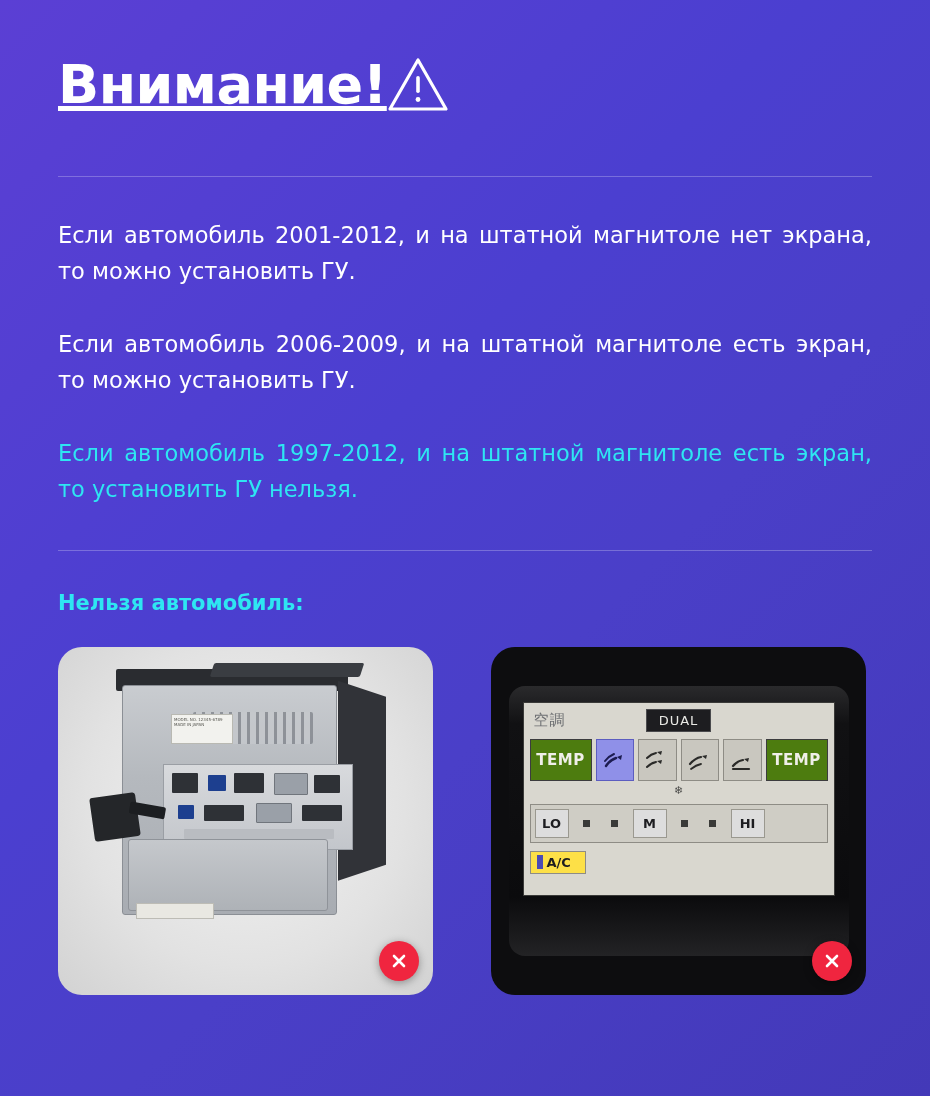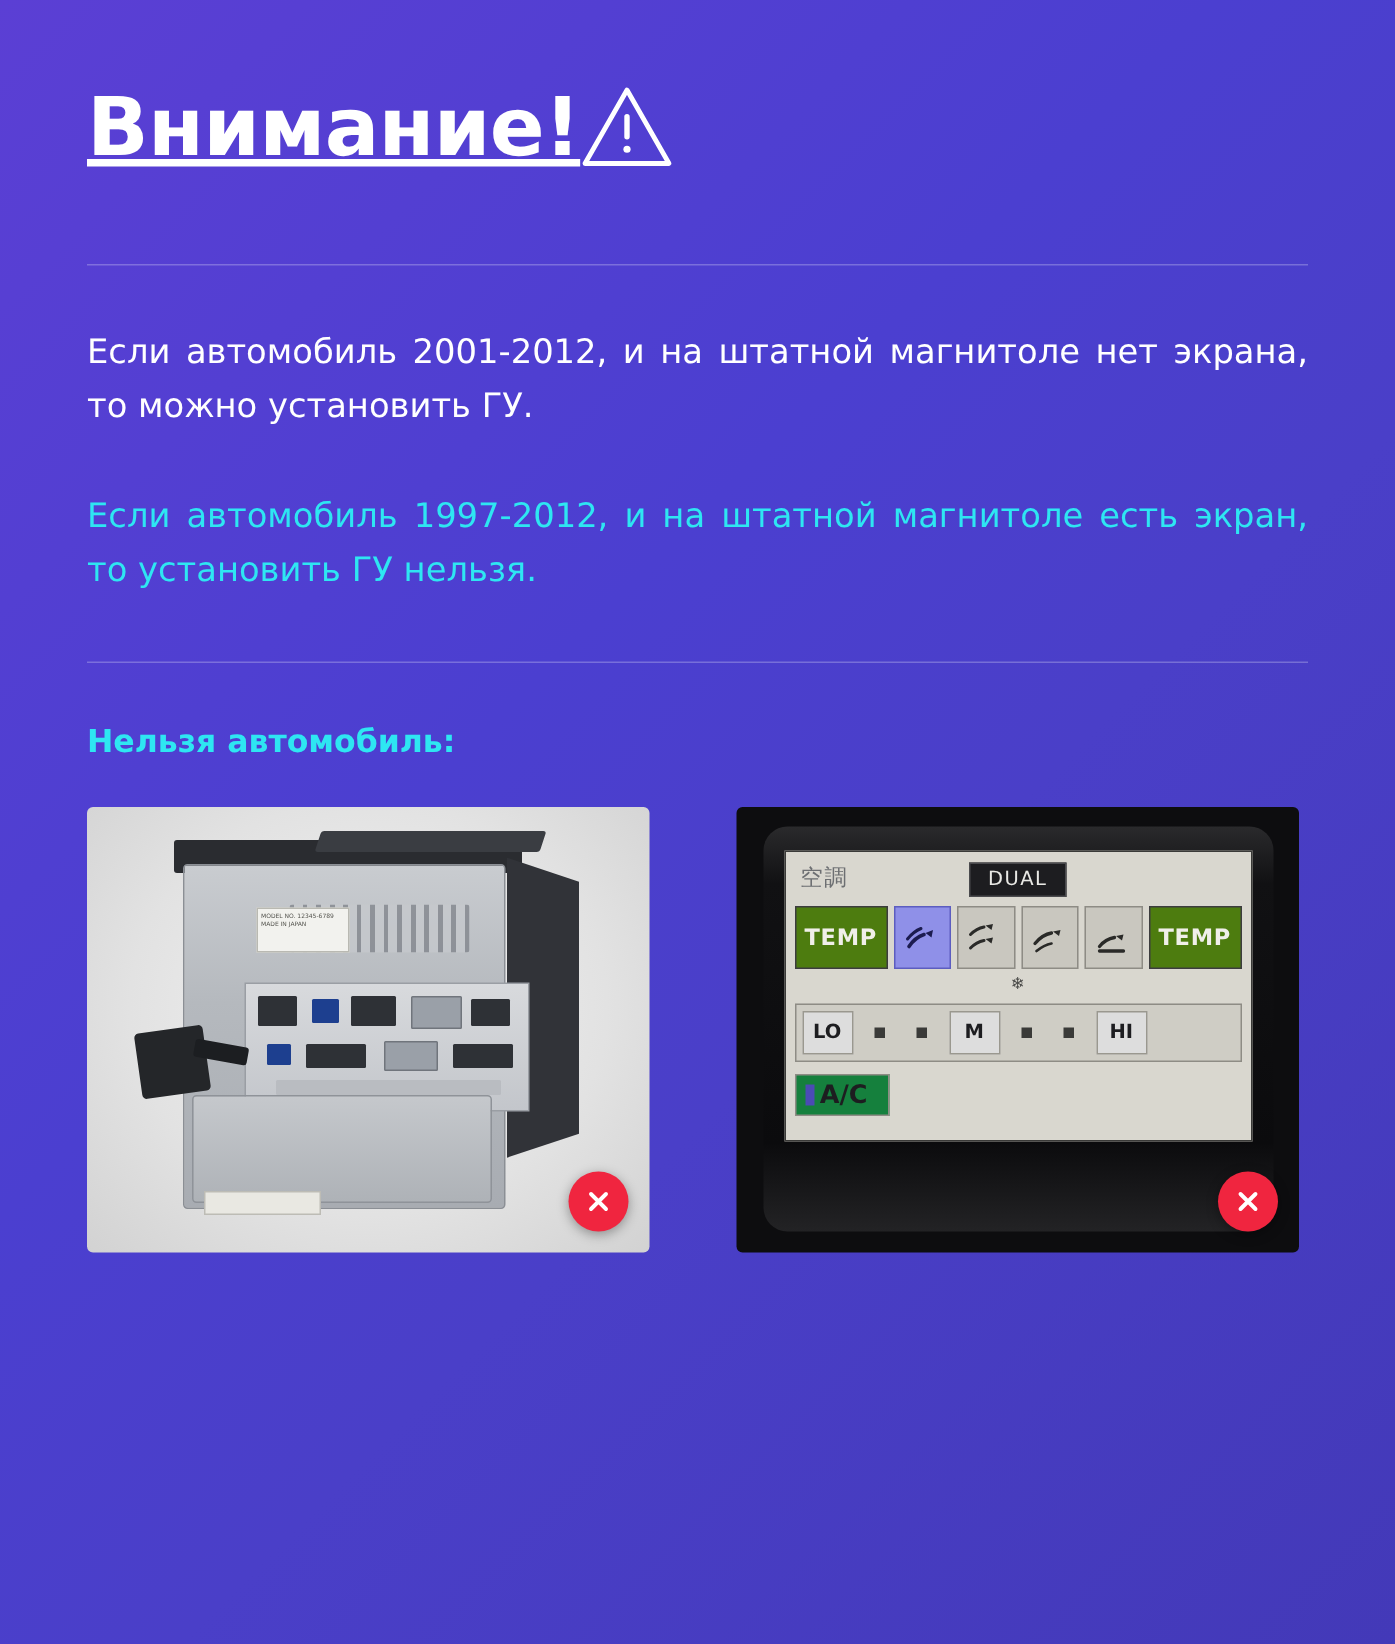--- a/index.html
+++ b/index.html
@@ -71,22 +71,22 @@
   }
   
   .photos {
     display: flex;
     gap: 58px;
     margin-top: 32px;
   }
   .photo {
     position: relative;
     width: 375px;
-    height: 297px;
-    border-radius: 4px;
+    height: 348px;
+    border-radius: 24px;
     overflow: hidden;
     flex: none;
   }
   .photo-1 {
     background: radial-gradient(ellipse at 50% 45%, #f3f3f3 0%, #e2e2e2 60%, #d2d2d2 100%);
   }
   .photo-2 {
     background: #0d0d0f;
     display: flex;
     align-items: center;
@@ -324,24 +324,24 @@
     font-size: 11px;
     color: #4a4a48;
     margin-top: 4px;
     line-height: 1;
   }
   .clim-ac {
     margin-top: 8px;
     display: inline-flex;
     align-items: center;
     gap: 4px;
-    background: #15803d;
+    background: #fde047;
     border: 1px solid #8e8c85;
     padding: 3px 14px 3px 6px;
-    font-size: 17px;
+    font-size: 13px;
     font-weight: 700;
     color: #1d1d20;
   }
   .clim-ac .bar { width: 6px; height: 14px; background: #4b4bb5; display:block; }
 </style>
 </head>
 <body>
 
 <div class="page">
 
@@ -353,20 +353,21 @@
         <rect x="29.2" y="20" width="3.6" height="17" rx="1.8" fill="#ffffff"></rect>
         <circle cx="31" cy="43.5" r="2.4" fill="#ffffff"></circle>
       </svg>
     </span>
   </div>
 
   <div class="divider"></div>
 
   <div class="paragraphs">
     <p class="para">Если автомобиль 2001-2012, и на штатной магнитоле нет экрана, то можно установить ГУ.</p>
+    <p class="para">Если автомобиль 2006-2009, и на штатной магнитоле есть экран, то можно установить ГУ.</p>
     <p class="para accent">Если автомобиль 1997-2012, и на штатной магнитоле есть экран, то установить ГУ нельзя.</p>
   </div>
 
   <div class="divider2"></div>
 
   <div class="subtitle">Нельзя автомобиль:</div>
 
   <div class="photos">
 
     <div class="photo photo-1">

